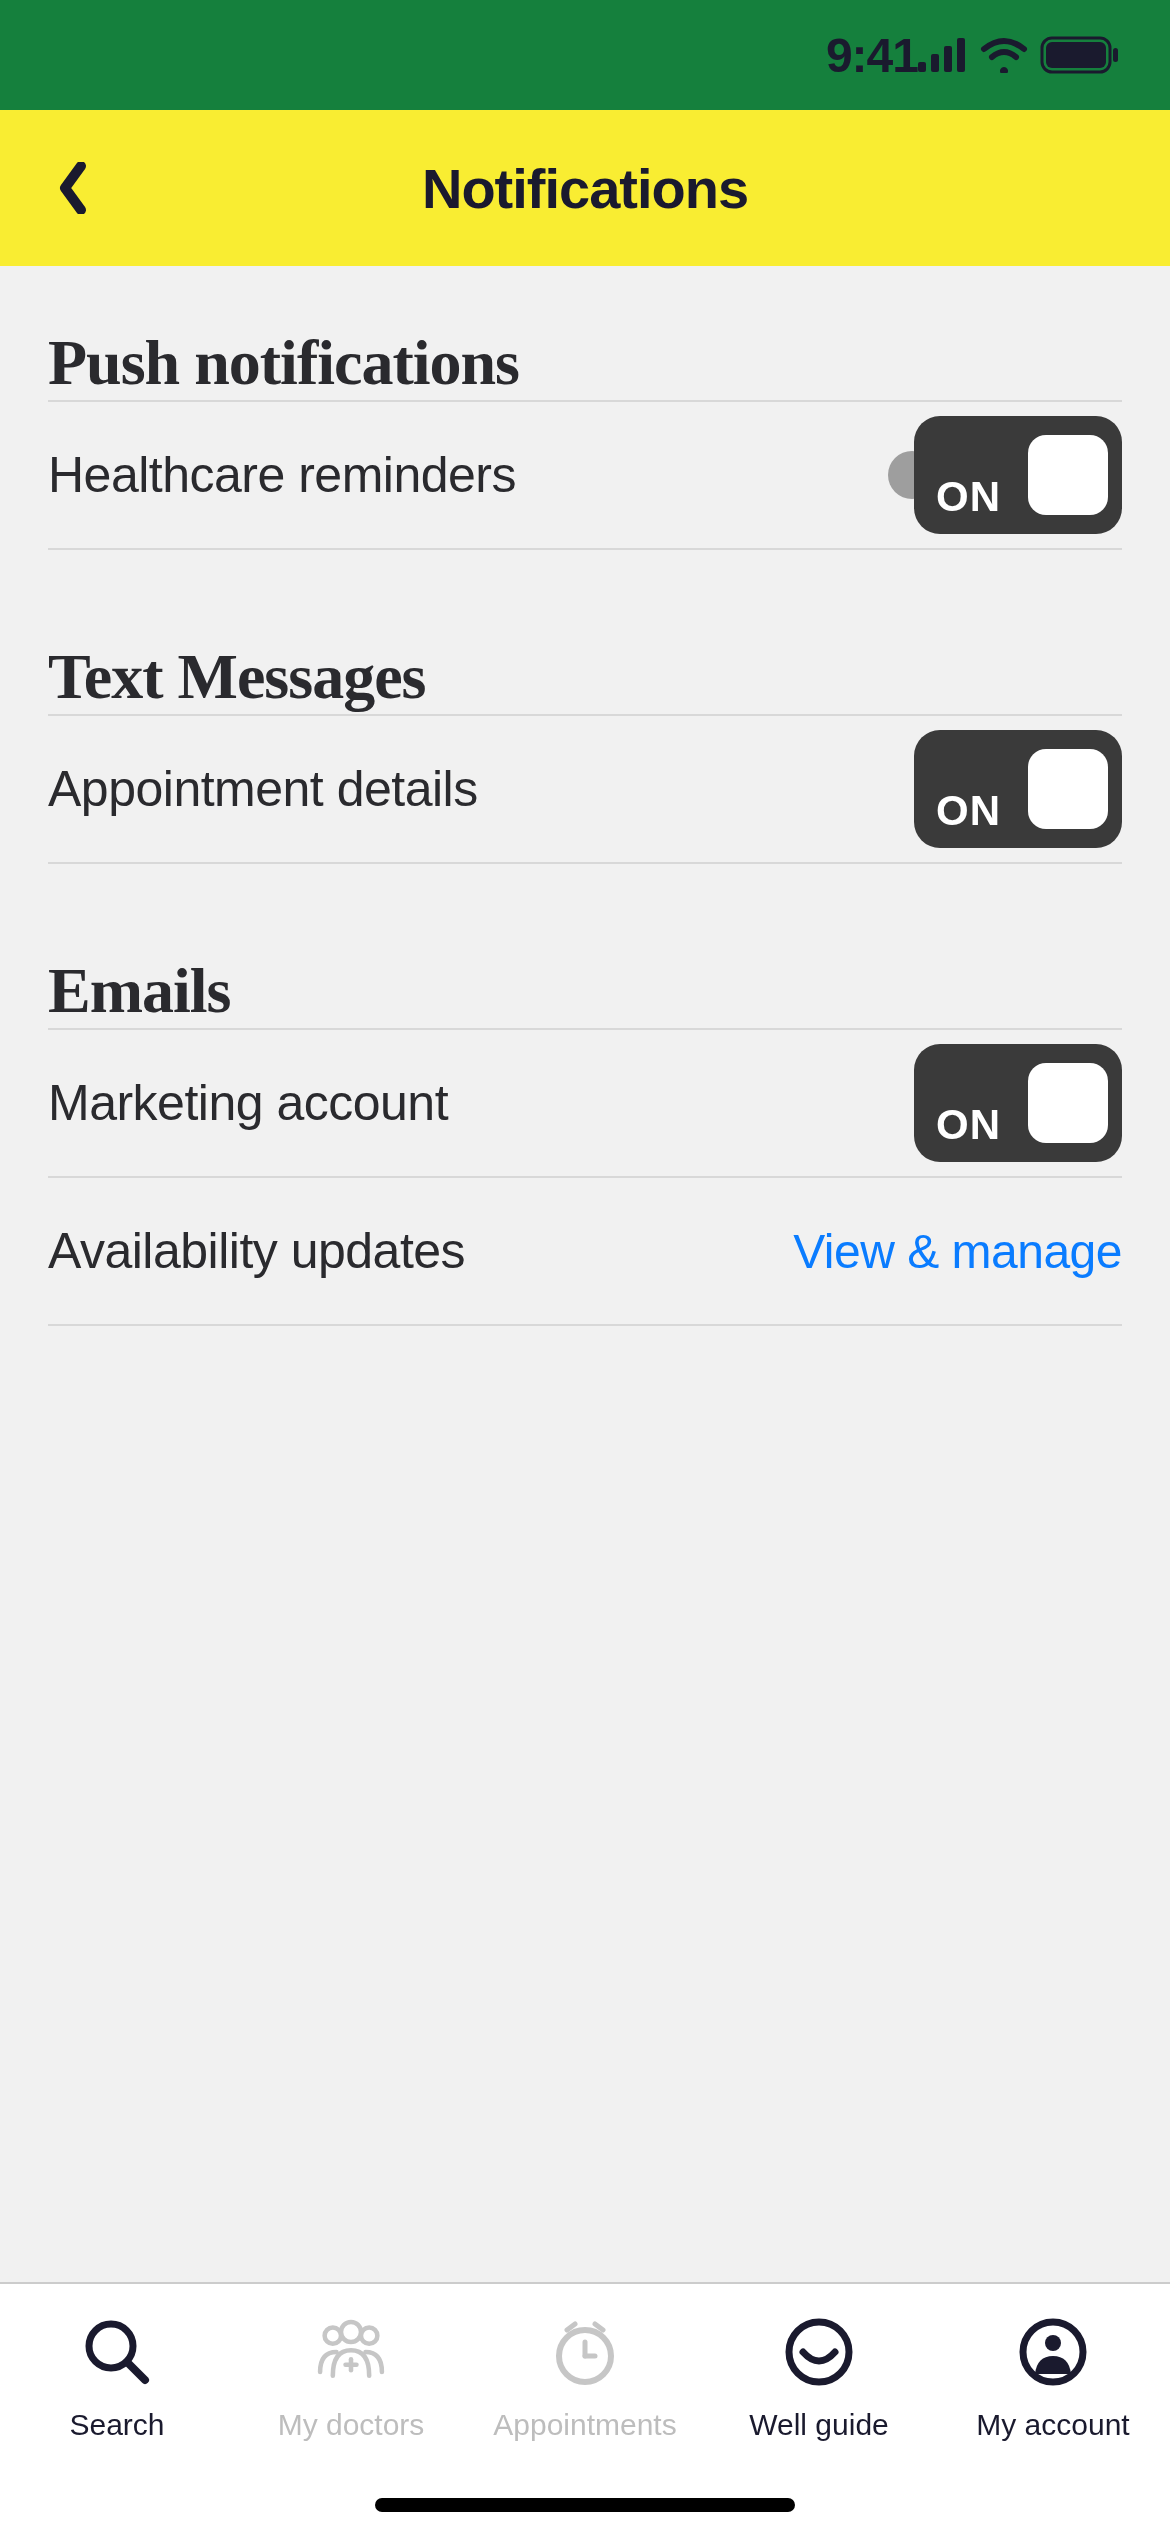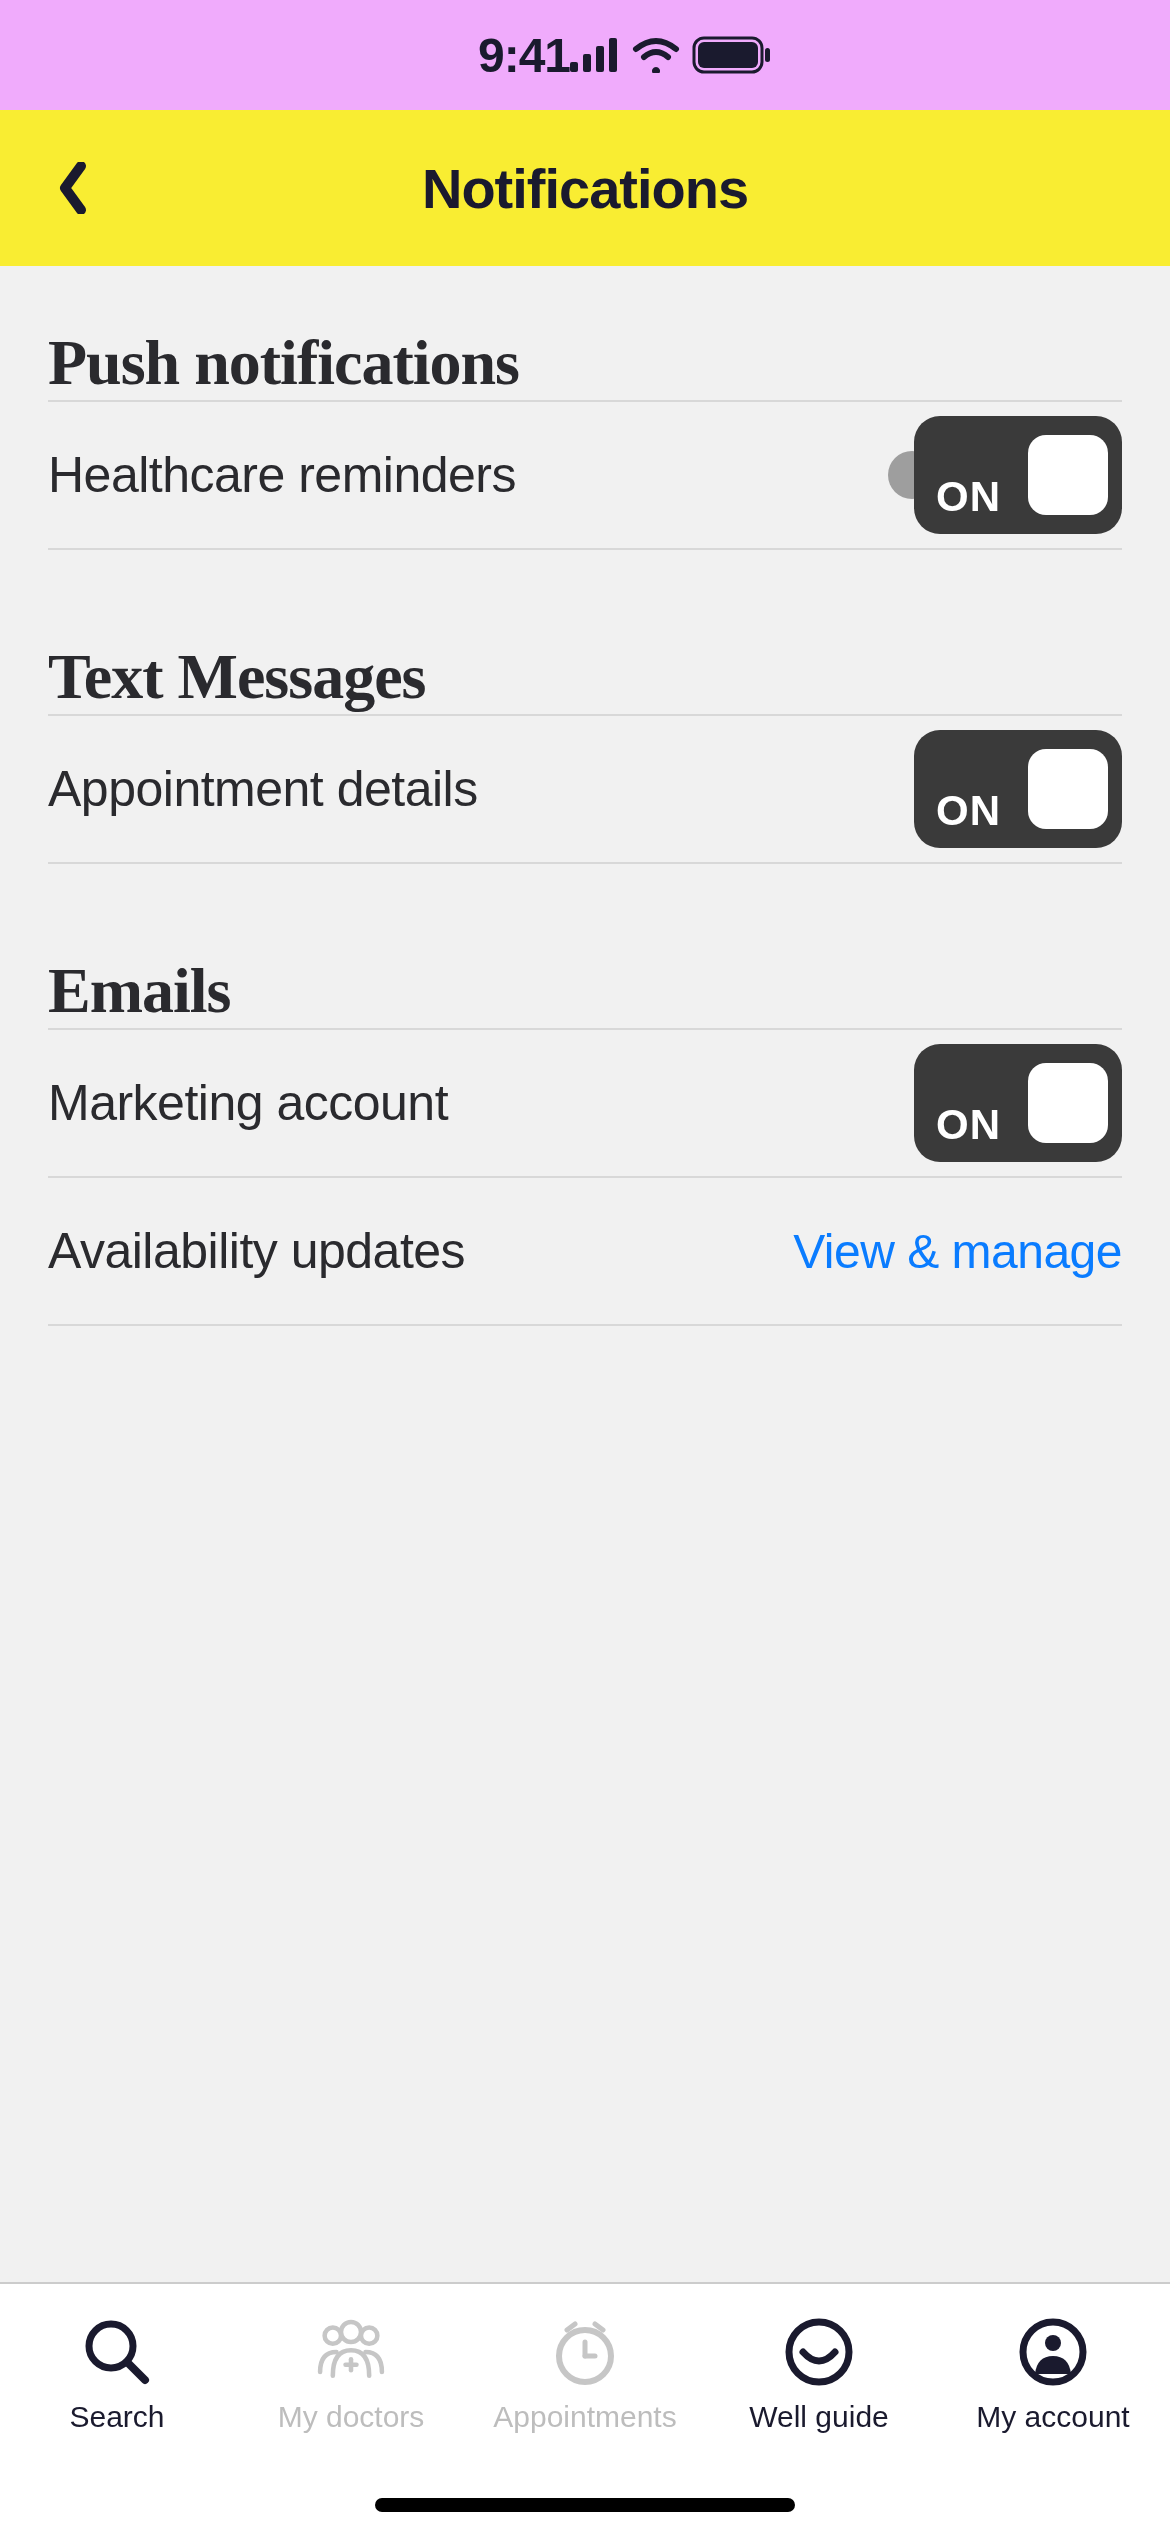--- a/index.html
+++ b/index.html
@@ -10,25 +10,25 @@
       -webkit-font-smoothing: antialiased;
     }
     html, body {
       width: 1170px;
       height: 2532px;
       background: #f1f1f1;
       overflow: hidden;
       position: relative;
     }
     .status-bar {
-      background: #f0abfc;
+      background: #15803d;
       height: 110px;
       display: flex;
       align-items: center;
-      justify-content: center;
+      justify-content: flex-end;
       padding: 0 50px 0 130px;
     }
     .status-time {
       font-weight: 700;
       font-size: 48px;
       color: #1a1a2e;
       letter-spacing: -1px;
     }
     .status-icons {
       display: flex;
@@ -151,21 +151,21 @@
       background: #fff;
       border-top: 2px solid #ccc;
       display: flex;
       justify-content: space-around;
       padding-top: 28px;
     }
     .tab {
       display: flex;
       flex-direction: column;
       align-items: center;
-      gap: 8px;
+      gap: 16px;
       cursor: pointer;
       width: 20%;
     }
     .tab-icon {
       width: 80px;
       height: 80px;
       display: flex;
       align-items: center;
       justify-content: center;
     }

